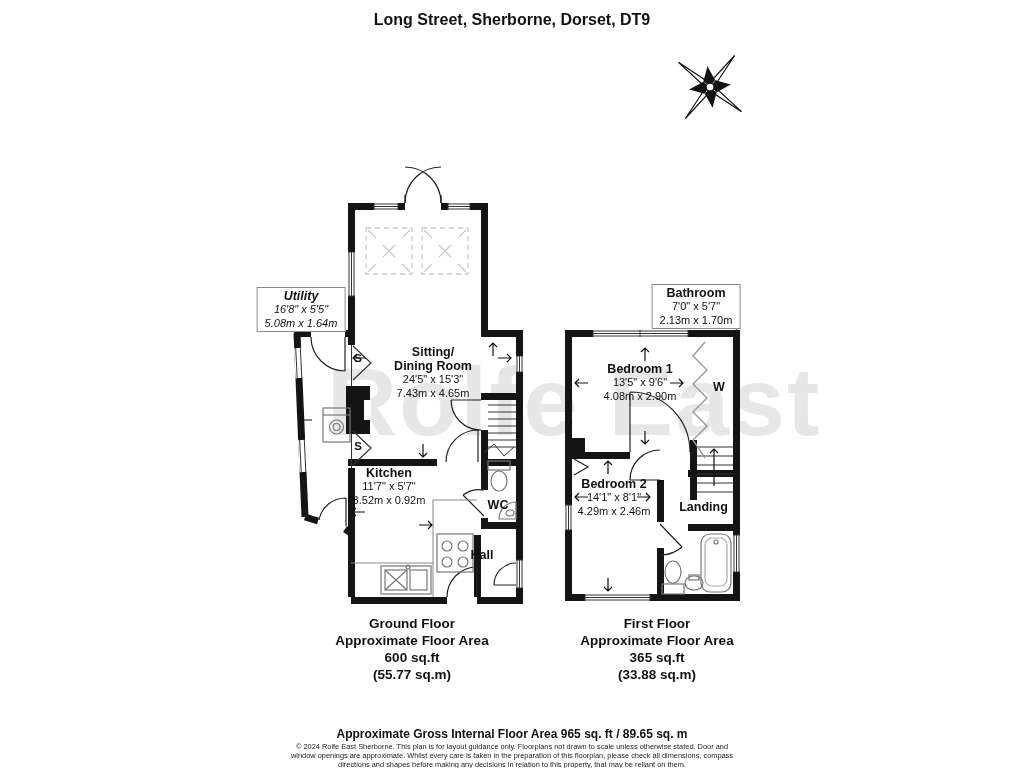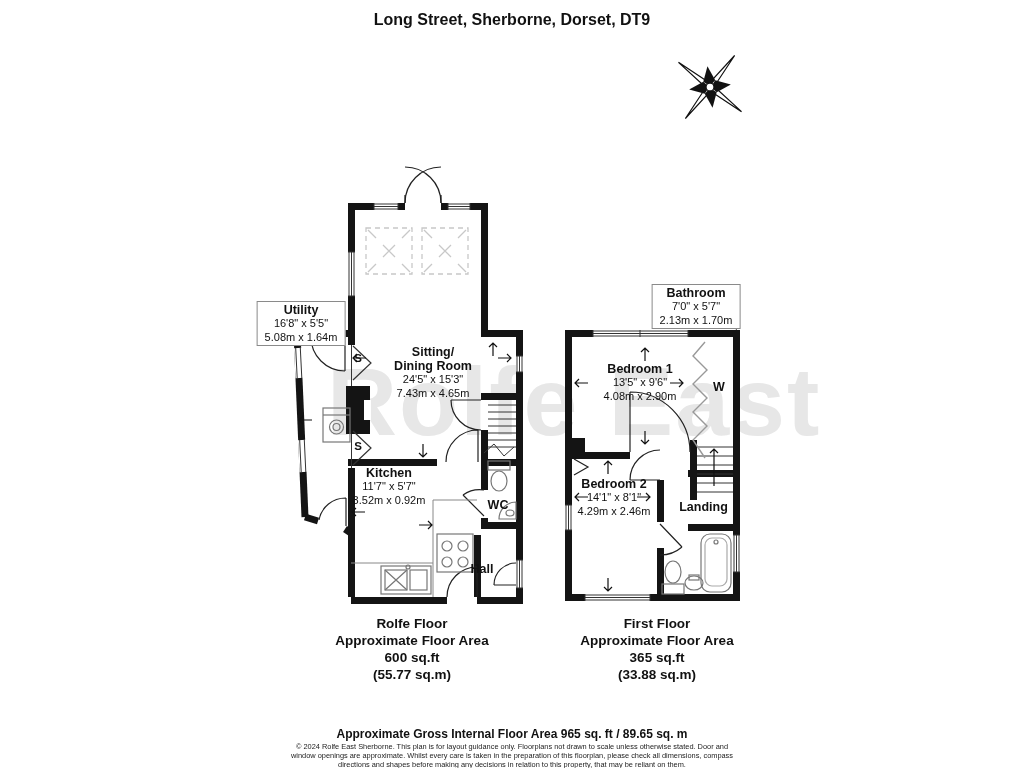--- a/index.html
+++ b/index.html
@@ -220,41 +220,41 @@
         <path d="M579,379 L575,383 L579,387 M575,383 L588,383"></path>
         <path d="M679,379 L683,383 L679,387 M683,383 L670,383"></path>
         <path d="M579,493 L575,497 L579,501 M575,497 L588,497"></path>
         <path d="M646,493 L650,497 L646,501 M650,497 L637,497"></path>
         <path d="M604,465 L608,461 L612,465 M608,461 L608,474"></path>
         <path d="M604,587 L608,591 L612,587 M608,591 L608,578"></path>
       </g>
     </g>
   </svg>
 
-  <div class="lbl box txt" style="left:301px;top:301px;">
+  <div class="lbl box txt" style="left:301px;top:287px;font-style:italic;">
     <div class="rname">Utility</div>
     <div class="rdim">16'8" x 5'5"</div>
     <div class="rdim">5.08m x 1.64m</div>
   </div>
 
   <div class="lbl txt" style="left:433px;top:345px;">
     <div class="rname">Sitting/</div>
     <div class="rname">Dining Room</div>
     <div class="rdim">24'5" x 15'3"</div>
     <div class="rdim">7.43m x 4.65m</div>
   </div>
 
   <div class="lbl txt" style="left:389px;top:466px;">
     <div class="rname">Kitchen</div>
     <div class="rdim">11'7" x 5'7"</div>
     <div class="rdim">3.52m x 0.92m</div>
   </div>
 
   <div class="lbl tag txt" style="left:498px;top:498px;">WC</div>
-  <div class="lbl tag txt" style="left:482px;top:562px;text-align:right;">Hall</div>
+  <div class="lbl tag txt" style="left:482px;top:548px;text-align:right;">Hall</div>
   <div class="lbl tag txt" style="left:358px;top:352px;font-size:11.5px;">S</div>
   <div class="lbl tag txt" style="left:358px;top:440px;font-size:11.5px;">S</div>
 
   <div class="lbl box txt" style="left:696px;top:284px;">
     <div class="rname">Bathroom</div>
     <div class="rdim">7'0" x 5'7"</div>
     <div class="rdim">2.13m x 1.70m</div>
   </div>
 
   <div class="lbl txt" style="left:640px;top:362px;">
@@ -266,21 +266,21 @@
   <div class="lbl txt" style="left:614px;top:477px;">
     <div class="rname">Bedroom 2</div>
     <div class="rdim">14'1" x 8'1"</div>
     <div class="rdim">4.29m x 2.46m</div>
   </div>
 
   <div class="lbl tag txt" style="left:693px;top:500px;padding-left:21px;">Landing</div>
   <div class="lbl tag txt" style="left:719px;top:380px;">W</div>
 
   <div class="lbl caption txt" style="left:412px;top:615px;">
-    <div>Rolfe Floor</div>
+    <div>Ground Floor</div>
     <div>Approximate Floor Area</div>
     <div>600 sq.ft</div>
     <div>(55.77 sq.m)</div>
   </div>
 
   <div class="lbl caption txt" style="left:657px;top:615px;">
     <div>First Floor</div>
     <div>Approximate Floor Area</div>
     <div>365 sq.ft</div>
     <div>(33.88 sq.m)</div>

